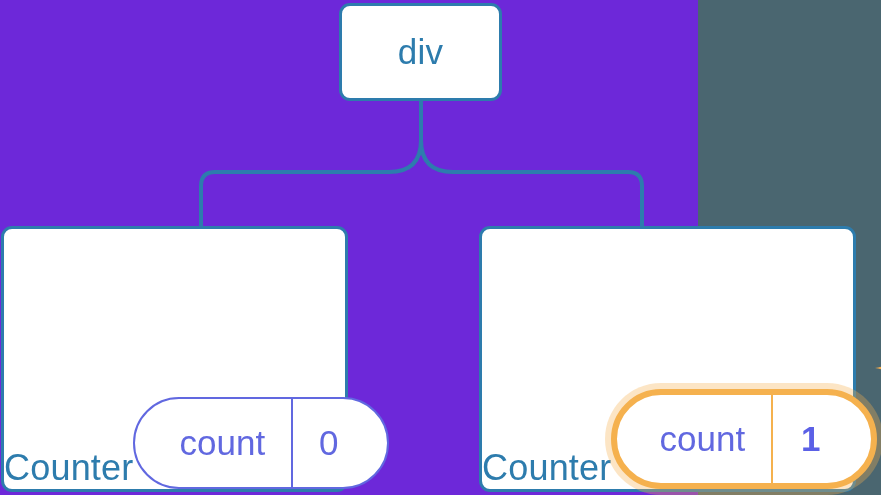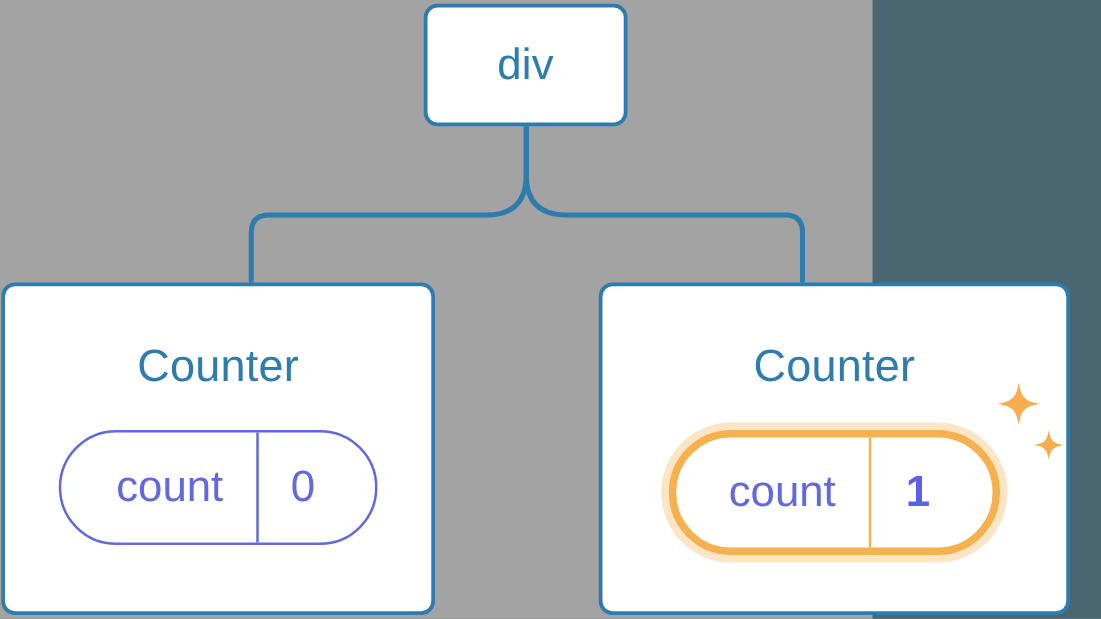--- a/index.html
+++ b/index.html
@@ -10,21 +10,21 @@
     width: 881px;
     height: 495px;
     overflow: hidden;
     font-family: "Liberation Sans", sans-serif;
     background: #4a6670;
   }
   #stage {
     position: relative;
     width: 698px;
     height: 495px;
-    background: #a3a3a3;
+    background: #6d28d9;
   }
 
   
   #connector {
     position: absolute;
     left: 0;
     top: 0;
     width: 881px;
     height: 495px;
     pointer-events: none;
@@ -51,24 +51,22 @@
   }
   #root-node .node-label {
     color: #2d7cad;
     font-size: 35px;
     letter-spacing: 0.2px;
   }
 
   
   .card {
     display: flex;
-    flex-direction: column;
-    align-items: center;
+    align-items: flex-end;
     justify-content: flex-start;
-    gap: 20px;
   }
   #card-left  { left: 1px;   top: 226px; width: 347px; height: 266px; }
   #card-right { left: 479px; top: 226px; width: 377px; height: 266px; }
 
   .card-title {
     color: #2d7cad;
     font-size: 36px;
     letter-spacing: 0.2px;
     margin-top: 43px;
   }

